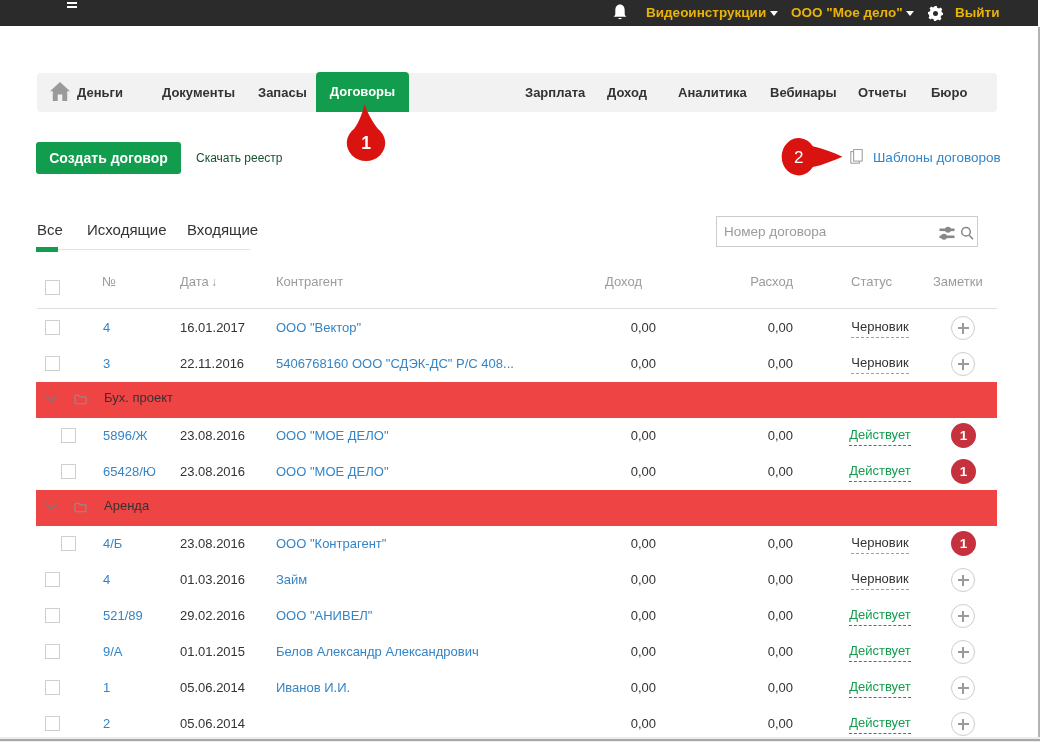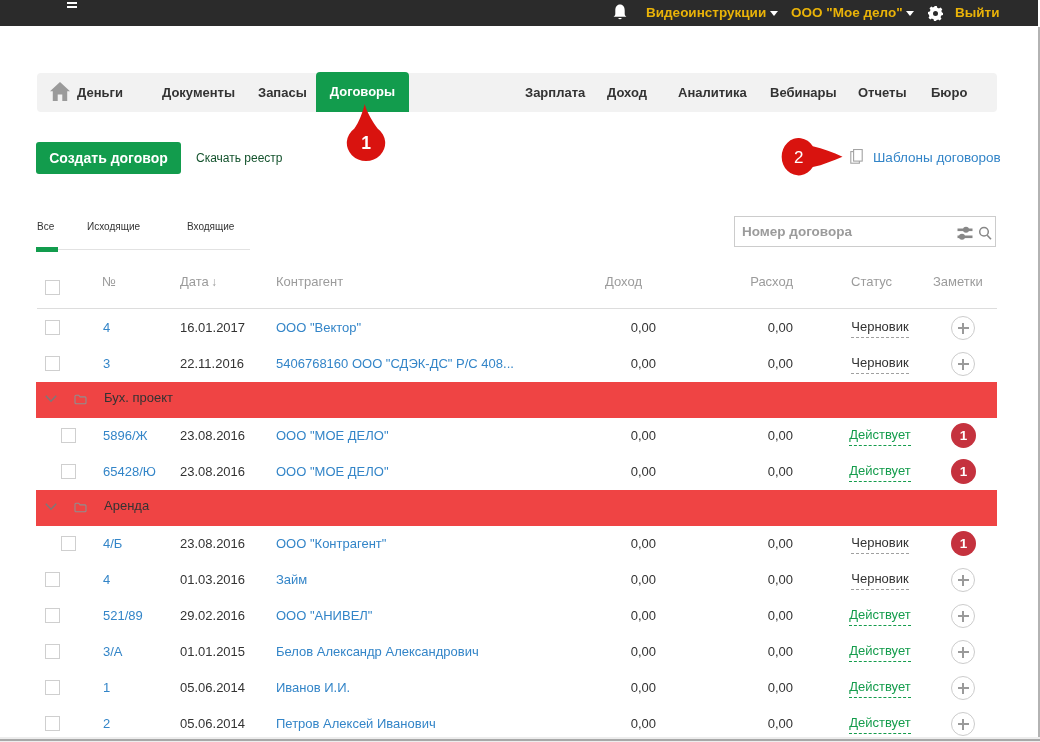--- a/index.html
+++ b/index.html
@@ -16,25 +16,25 @@
 #rborder { position:absolute; right:0; top:27px; width:2px; height:715px; background:#b3b3b3; }
 
 #nav { position:absolute; left:37px; top:73px; width:960px; height:39px; background:#f2f2f2; border-radius:4px; }
 .nav-item { position:absolute; top:0; line-height:39px; font-size:13px; font-weight:bold; color:#333; }
 #tab-active { position:absolute; left:316px; top:72px; width:93px; height:40px; background:#129c4d; border-radius:4px 4px 0 0; color:#fff; text-align:center; line-height:40px; font-size:13px; font-weight:bold; }
 
 #btn-create { position:absolute; left:36px; top:142px; width:145px; height:32px; background:#129c4d; border-radius:3px; color:#fff; font-size:14px; font-weight:bold; text-align:center; line-height:32px; }
 #lnk-reestr { position:absolute; left:196px; top:142px; line-height:32px; font-size:12px; color:#14532d; }
 #lnk-templates { position:absolute; left:873px; top:150px; font-size:13.5px; color:#3385c8; }
 
-.ftab { position:absolute; top:221px; font-size:10px; color:#333; }
+.ftab { position:absolute; top:221px; font-size:15px; color:#333; }
 #tabline { position:absolute; left:36px; top:249px; width:214px; height:1px; background:#e2e2e2; }
 #tabgreen { position:absolute; left:36px; top:247px; width:22px; height:4.5px; background:#129c4d; }
 
-#search { position:absolute; left:734px; top:216px; width:262px; height:31px; border:1px solid #cccccc; background:#fff;font-weight:bold; }
+#search { position:absolute; left:716px; top:216px; width:262px; height:31px; border:1px solid #cccccc; background:#fff; }
 #search .ph { position:absolute; left:7px; top:0; line-height:29px; font-size:13.5px; color:#9b9b9b; }
 
 .hdr { position:absolute; top:270px; height:24px; line-height:24px; font-size:13px; color:#9b9b9b; }
 #hdrline { position:absolute; left:37px; top:308px; width:960px; height:1px; background:#dddddd; }
 .cb { position:absolute; width:15px; height:15px; border:1px solid #cfcfcf; background:#fff; top:10px; left:45px; }
 .row { position:absolute; left:0; width:1040px; height:36px; }
 .grow { position:absolute; left:36px; width:961px; height:36px; background:#ef4444; }
 .row .num { position:absolute; left:103px; top:0; line-height:36px; font-size:13px; color:#3385c8; }
 .row .date { position:absolute; left:180px; top:0; line-height:36px; font-size:13px; color:#333; }
 .row .ctr { position:absolute; left:276px; top:0; line-height:36px; font-size:13px; color:#3385c8; }
@@ -220,21 +220,21 @@
   <div class="num">521/89</div>
     <div class="date">29.02.2016</div>
     <div class="ctr">ООО "АНИВЕЛ"</div>
   <div class="dox">0,00</div>
     <div class="ras">0,00</div>
   <div class="status st-de"><i>Действует</i></div>
   <div class="plus"></div>
 </div>
 <div class="row" style="top:634px">
   <div class="cb"></div>
-  <div class="num">3/А</div>
+  <div class="num">9/А</div>
     <div class="date">01.01.2015</div>
     <div class="ctr">Белов Александр Александрович</div>
   <div class="dox">0,00</div>
     <div class="ras">0,00</div>
   <div class="status st-de"><i>Действует</i></div>
   <div class="plus"></div>
 </div>
 <div class="row" style="top:670px">
   <div class="cb"></div>
   <div class="num">1</div>
@@ -242,21 +242,20 @@
     <div class="ctr">Иванов И.И.</div>
   <div class="dox">0,00</div>
     <div class="ras">0,00</div>
   <div class="status st-de"><i>Действует</i></div>
   <div class="plus"></div>
 </div>
 <div class="row" style="top:706px">
   <div class="cb"></div>
   <div class="num">2</div>
     <div class="date">05.06.2014</div>
-    <div class="ctr">Петров Алексей Иванович</div>
   <div class="dox">0,00</div>
     <div class="ras">0,00</div>
   <div class="status st-de"><i>Действует</i></div>
   <div class="plus"></div>
 </div>
 
 <div id="bstrip">
     <div class="bar"></div>
   </div>
 

